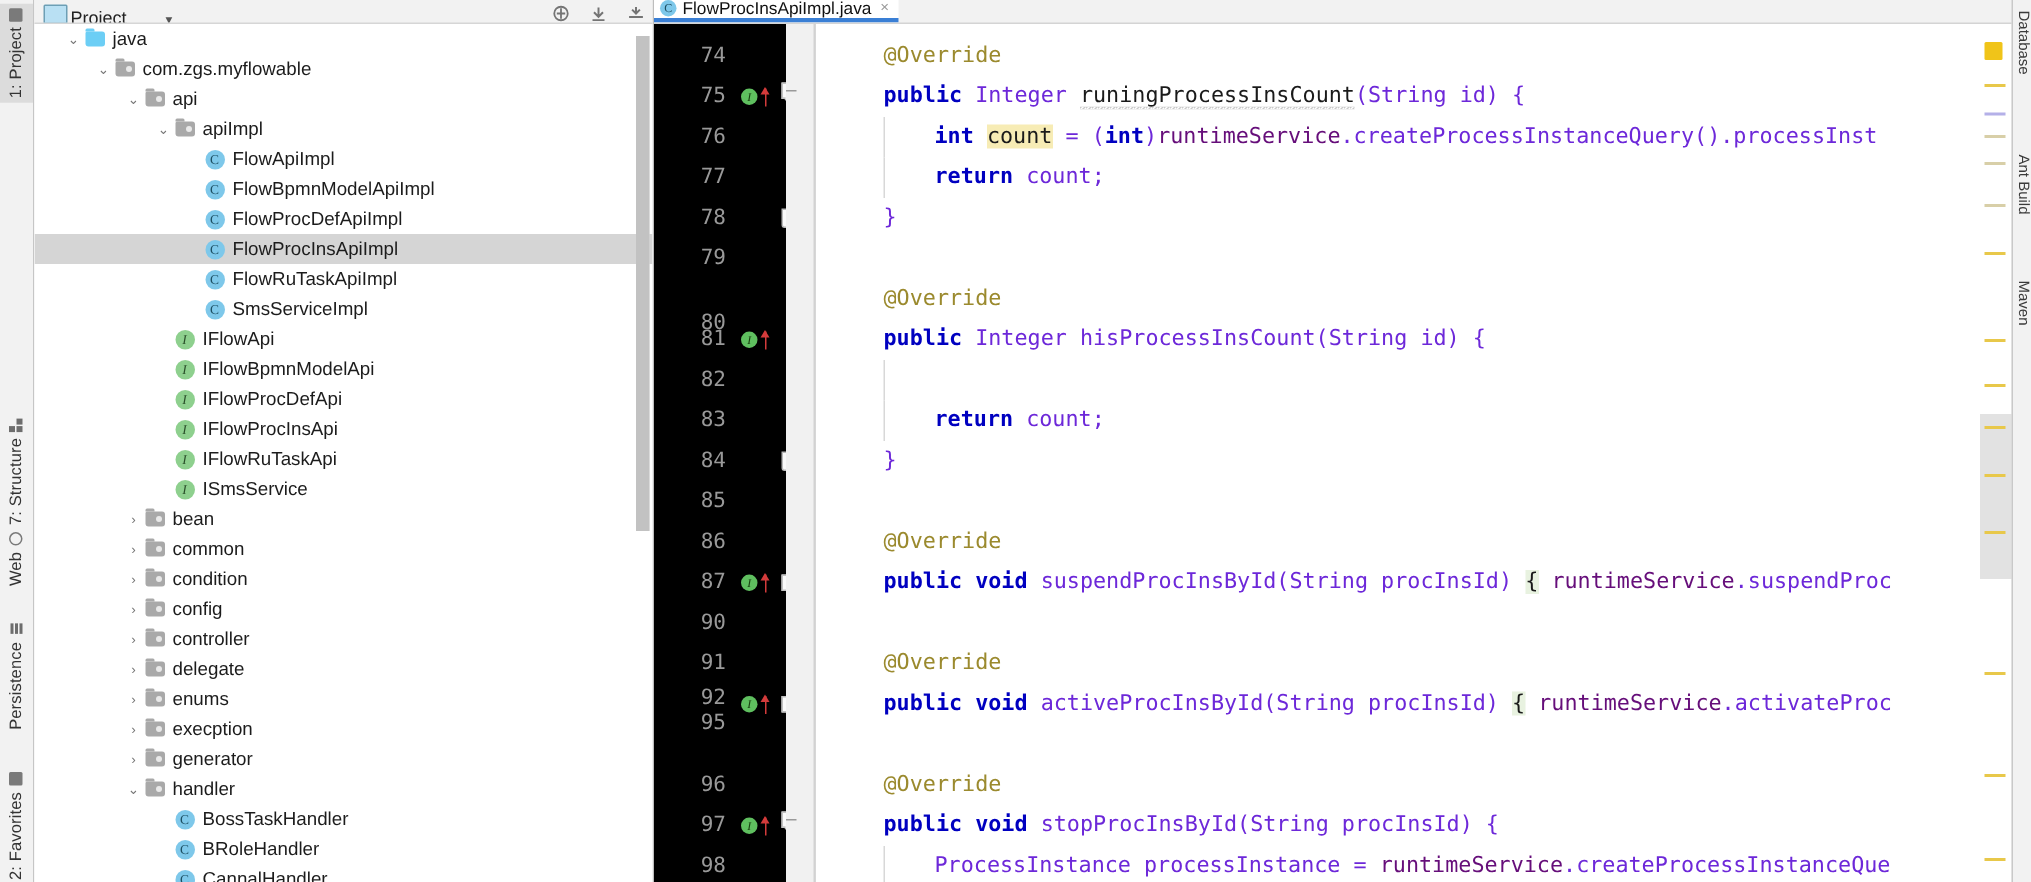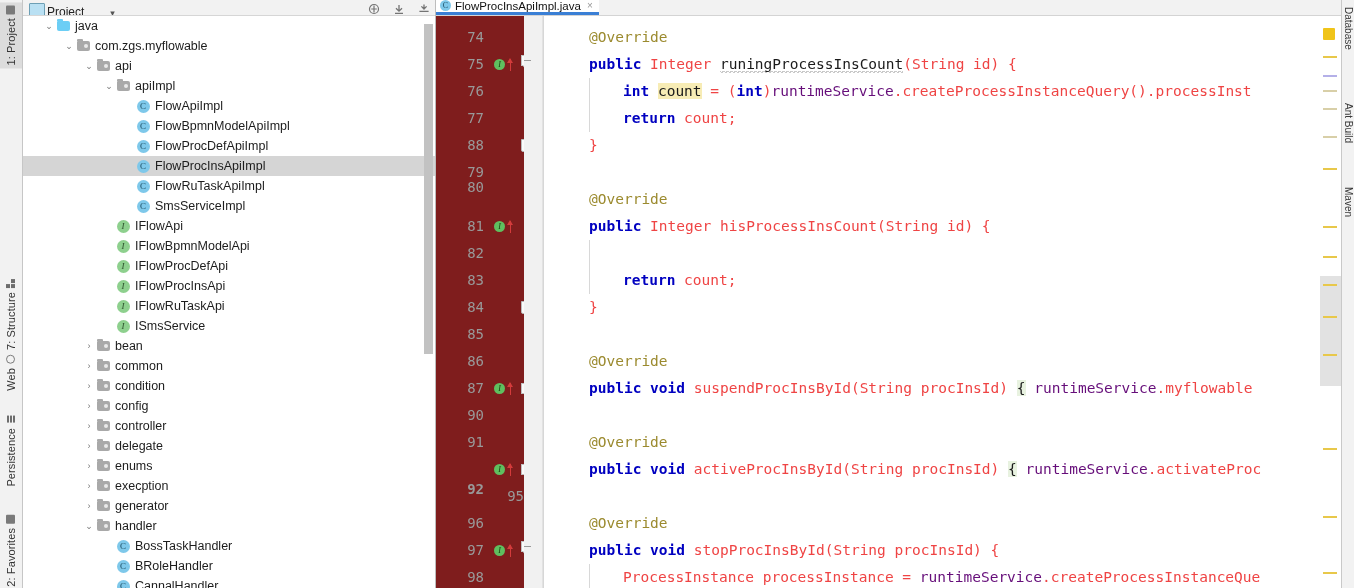--- a/index.html
+++ b/index.html
@@ -101,21 +101,21 @@
     position:absolute;left:0;top:-4px;height:19px;display:flex;align-items:center;
     padding:0 6px 0 4px;background:#fff;font-size:11.5px;color:#111;white-space:nowrap;
   }
   .tab:after{content:"";position:absolute;left:0;right:0;bottom:0;height:3px;background:#3a7fd5;}
   .tab-ico{width:11px;height:11px;border-radius:50%;background:#7ec8ea;color:#1d4f63;font-size:8px;
         display:flex;align-items:center;justify-content:center;margin-right:4px;font-family:"Liberation Serif",serif;}
   .tab-close{margin-left:6px;color:#9a9a9a;font-size:10px;}
 
   .codearea{flex:1;position:relative;overflow:hidden;background:#fff;}
   .gutter{
-    position:absolute;left:0;top:0;width:107px;height:100%;background:#7f1d1d;
+    position:absolute;left:0;top:0;width:107px;height:100%;background:#000000;
     border-right:0;
   }
   .gutter-fold{position:absolute;left:88px;top:0;width:19px;height:100%;background:#f1f1f1;}
   .gutter-sep{position:absolute;left:106px;top:0;width:1px;height:100%;background:#e2e2e2;}
 
   .code{
     position:absolute;left:107px;top:0;right:0;height:100%;
     font-family:"DejaVu Sans Mono","Liberation Mono",monospace;
     font-size:14.5px;
   }
@@ -146,21 +146,21 @@
   .tri-point{position:absolute;left:0.5px;top:10px;width:0;height:0;border-left:6px solid transparent;border-right:6px solid transparent;border-top:7px solid #c2c2c2;}
   .tri-point-in{position:absolute;left:1.6px;top:10px;width:0;height:0;border-left:5px solid transparent;border-right:5px solid transparent;border-top:5.5px solid #fafafa;}
   .tri-bar{position:absolute;left:3px;top:5px;width:7px;height:1px;background:#9a9a9a;z-index:3;}
 
   .indent-guide{position:absolute;width:1px;background:#d8d8d8;}
 
   
   .kw{color:#0000c0;font-weight:bold;}
   .anno{color:#9b8a2e;}
   .fld{color:#660e7a;font-weight:normal;}
-  .plain{color:#ef4444;}
+  .plain{color:#6d28d9;}
   .hl{background:#f7ecb5;}
   .hl2{background:#e8f2e0;}
   .squig{
     background-image:repeating-linear-gradient(135deg,#c9c9c9 0 1px,transparent 1px 2px);
     background-repeat:repeat-x;background-position:0 100%;background-size:4px 2px;
     padding-bottom:1px;
   }
   .vsplit{position:absolute;left:0;top:0;width:1px;height:100%;background:#d7d7d7;}
 
   
@@ -470,26 +470,26 @@
           <div class="foldtri" style="top: 35px;">
             <span class="tri">
               <span class="tri-shape"></span>
               <span class="tri-point"></span>
               <span class="tri-point-in"></span>
               <span class="tri-bar"></span>
             </span>
           </div>
           <div class="lnum" style="top: 62px;">76</div>
           <div class="lnum" style="top: 89px;">77</div>
-          <div class="lnum" style="top: 116px;">88</div>
+          <div class="lnum" style="top: 116px;">78</div>
           <div class="fold" style="top: 116px;">
             <span class="foldbox bot"></span>
           </div>
           <div class="lnum" style="top: 143px;">79</div>
-          <div class="lnum" style="top: 158px;">80</div>
+          <div class="lnum" style="top: 186px;">80</div>
           <div class="lnum" style="top: 197px;">81</div>
           <div class="gmark" style="top: 197px;">
             <span class="impl-dot">I</span>
             <span class="up-arrow"></span>
           </div>
           <div class="lnum" style="top: 224px;">82</div>
           <div class="lnum" style="top: 251px;">83</div>
           <div class="lnum" style="top: 278px;">84</div>
           <div class="fold" style="top: 278px;">
             <span class="foldbox bot"></span>
@@ -499,29 +499,29 @@
           <div class="lnum" style="top: 359px;">87</div>
           <div class="gmark" style="top: 359px;">
             <span class="impl-dot">I</span>
             <span class="up-arrow"></span>
           </div>
           <div class="fold" style="top: 359px;">
             <span class="foldplus"></span>
           </div>
           <div class="lnum" style="top: 386px;">90</div>
           <div class="lnum" style="top: 413px;">91</div>
-          <div class="lnum" style="top: 460px; font-weight: bold;">92</div>
+          <div class="lnum" style="top: 436px;">92</div>
           <div class="gmark" style="top: 440px;">
             <span class="impl-dot">I</span>
             <span class="up-arrow"></span>
           </div>
           <div class="fold" style="top: 440px;">
             <span class="foldplus"></span>
           </div>
-          <div class="lnum" style="top: 467px; padding-left: 40px;">95</div>
+          <div class="lnum" style="top: 453px;">95</div>
           <div class="lnum" style="top: 494px;">96</div>
           <div class="lnum" style="top: 521px;">97</div>
           <div class="gmark" style="top: 521px;">
             <span class="impl-dot">I</span>
             <span class="up-arrow"></span>
           </div>
           <div class="foldtri" style="top: 521px;">
             <span class="tri">
               <span class="tri-shape"></span>
               <span class="tri-point"></span>
@@ -543,21 +543,21 @@
           <div class="ln" style="top: 116px;"><span style="display: inline-block; width: 46px;"></span><span class="plain">}</span></div>
           <div class="ln" style="top: 143px;"><span style="display: inline-block; width: 12px;"></span></div>
           <div class="ln" style="top: 170px;"><span style="display: inline-block; width: 46px;"></span><span class="anno">@Override</span></div>
           <div class="ln" style="top: 197px;"><span style="display: inline-block; width: 46px;"></span><span class="kw">public </span><span class="plain">Integer hisProcessInsCount(String id) {</span></div>
           <div class="indent-guide" style="left: 46px; top: 224px; height: 27px;"></div>
           <div class="ln" style="top: 251px;"><span style="display: inline-block; width: 80px;"></span><span class="kw">return </span><span class="plain">count;</span></div>
           <div class="indent-guide" style="left: 46px; top: 251px; height: 27px;"></div>
           <div class="ln" style="top: 278px;"><span style="display: inline-block; width: 46px;"></span><span class="plain">}</span></div>
           <div class="ln" style="top: 305px;"><span style="display: inline-block; width: 12px;"></span></div>
           <div class="ln" style="top: 332px;"><span style="display: inline-block; width: 46px;"></span><span class="anno">@Override</span></div>
-          <div class="ln" style="top: 359px;"><span style="display: inline-block; width: 46px;"></span><span class="kw">public </span><span class="kw">void </span><span class="plain">suspendProcInsById(String procInsId) </span><span class="hl2">{</span><span class="plain"> </span><span class="fld">runtimeService</span><span class="plain">.myflowable</span></div>
+          <div class="ln" style="top: 359px;"><span style="display: inline-block; width: 46px;"></span><span class="kw">public </span><span class="kw">void </span><span class="plain">suspendProcInsById(String procInsId) </span><span class="hl2">{</span><span class="plain"> </span><span class="fld">runtimeService</span><span class="plain">.suspendProc</span></div>
           <div class="ln" style="top: 386px;"><span style="display: inline-block; width: 12px;"></span></div>
           <div class="ln" style="top: 413px;"><span style="display: inline-block; width: 46px;"></span><span class="anno">@Override</span></div>
           <div class="ln" style="top: 440px;"><span style="display: inline-block; width: 46px;"></span><span class="kw">public </span><span class="kw">void </span><span class="plain">activeProcInsById(String procInsId) </span><span class="hl2">{</span><span class="plain"> </span><span class="fld">runtimeService</span><span class="plain">.activateProc</span></div>
           <div class="ln" style="top: 467px;"><span style="display: inline-block; width: 12px;"></span></div>
           <div class="ln" style="top: 494px;"><span style="display: inline-block; width: 46px;"></span><span class="anno">@Override</span></div>
           <div class="ln" style="top: 521px;"><span style="display: inline-block; width: 46px;"></span><span class="kw">public </span><span class="kw">void </span><span class="plain">stopProcInsById(String procInsId) {</span></div>
           <div class="ln" style="top: 548px;"><span style="display: inline-block; width: 80px;"></span><span class="plain">ProcessInstance processInstance = </span><span class="fld">runtimeService</span><span class="plain">.createProcessInstanceQue</span></div>
           <div class="indent-guide" style="left: 46px; top: 548px; height: 27px;"></div>
         </div>
       <div class="vsplit" style="left:107px;"></div>

